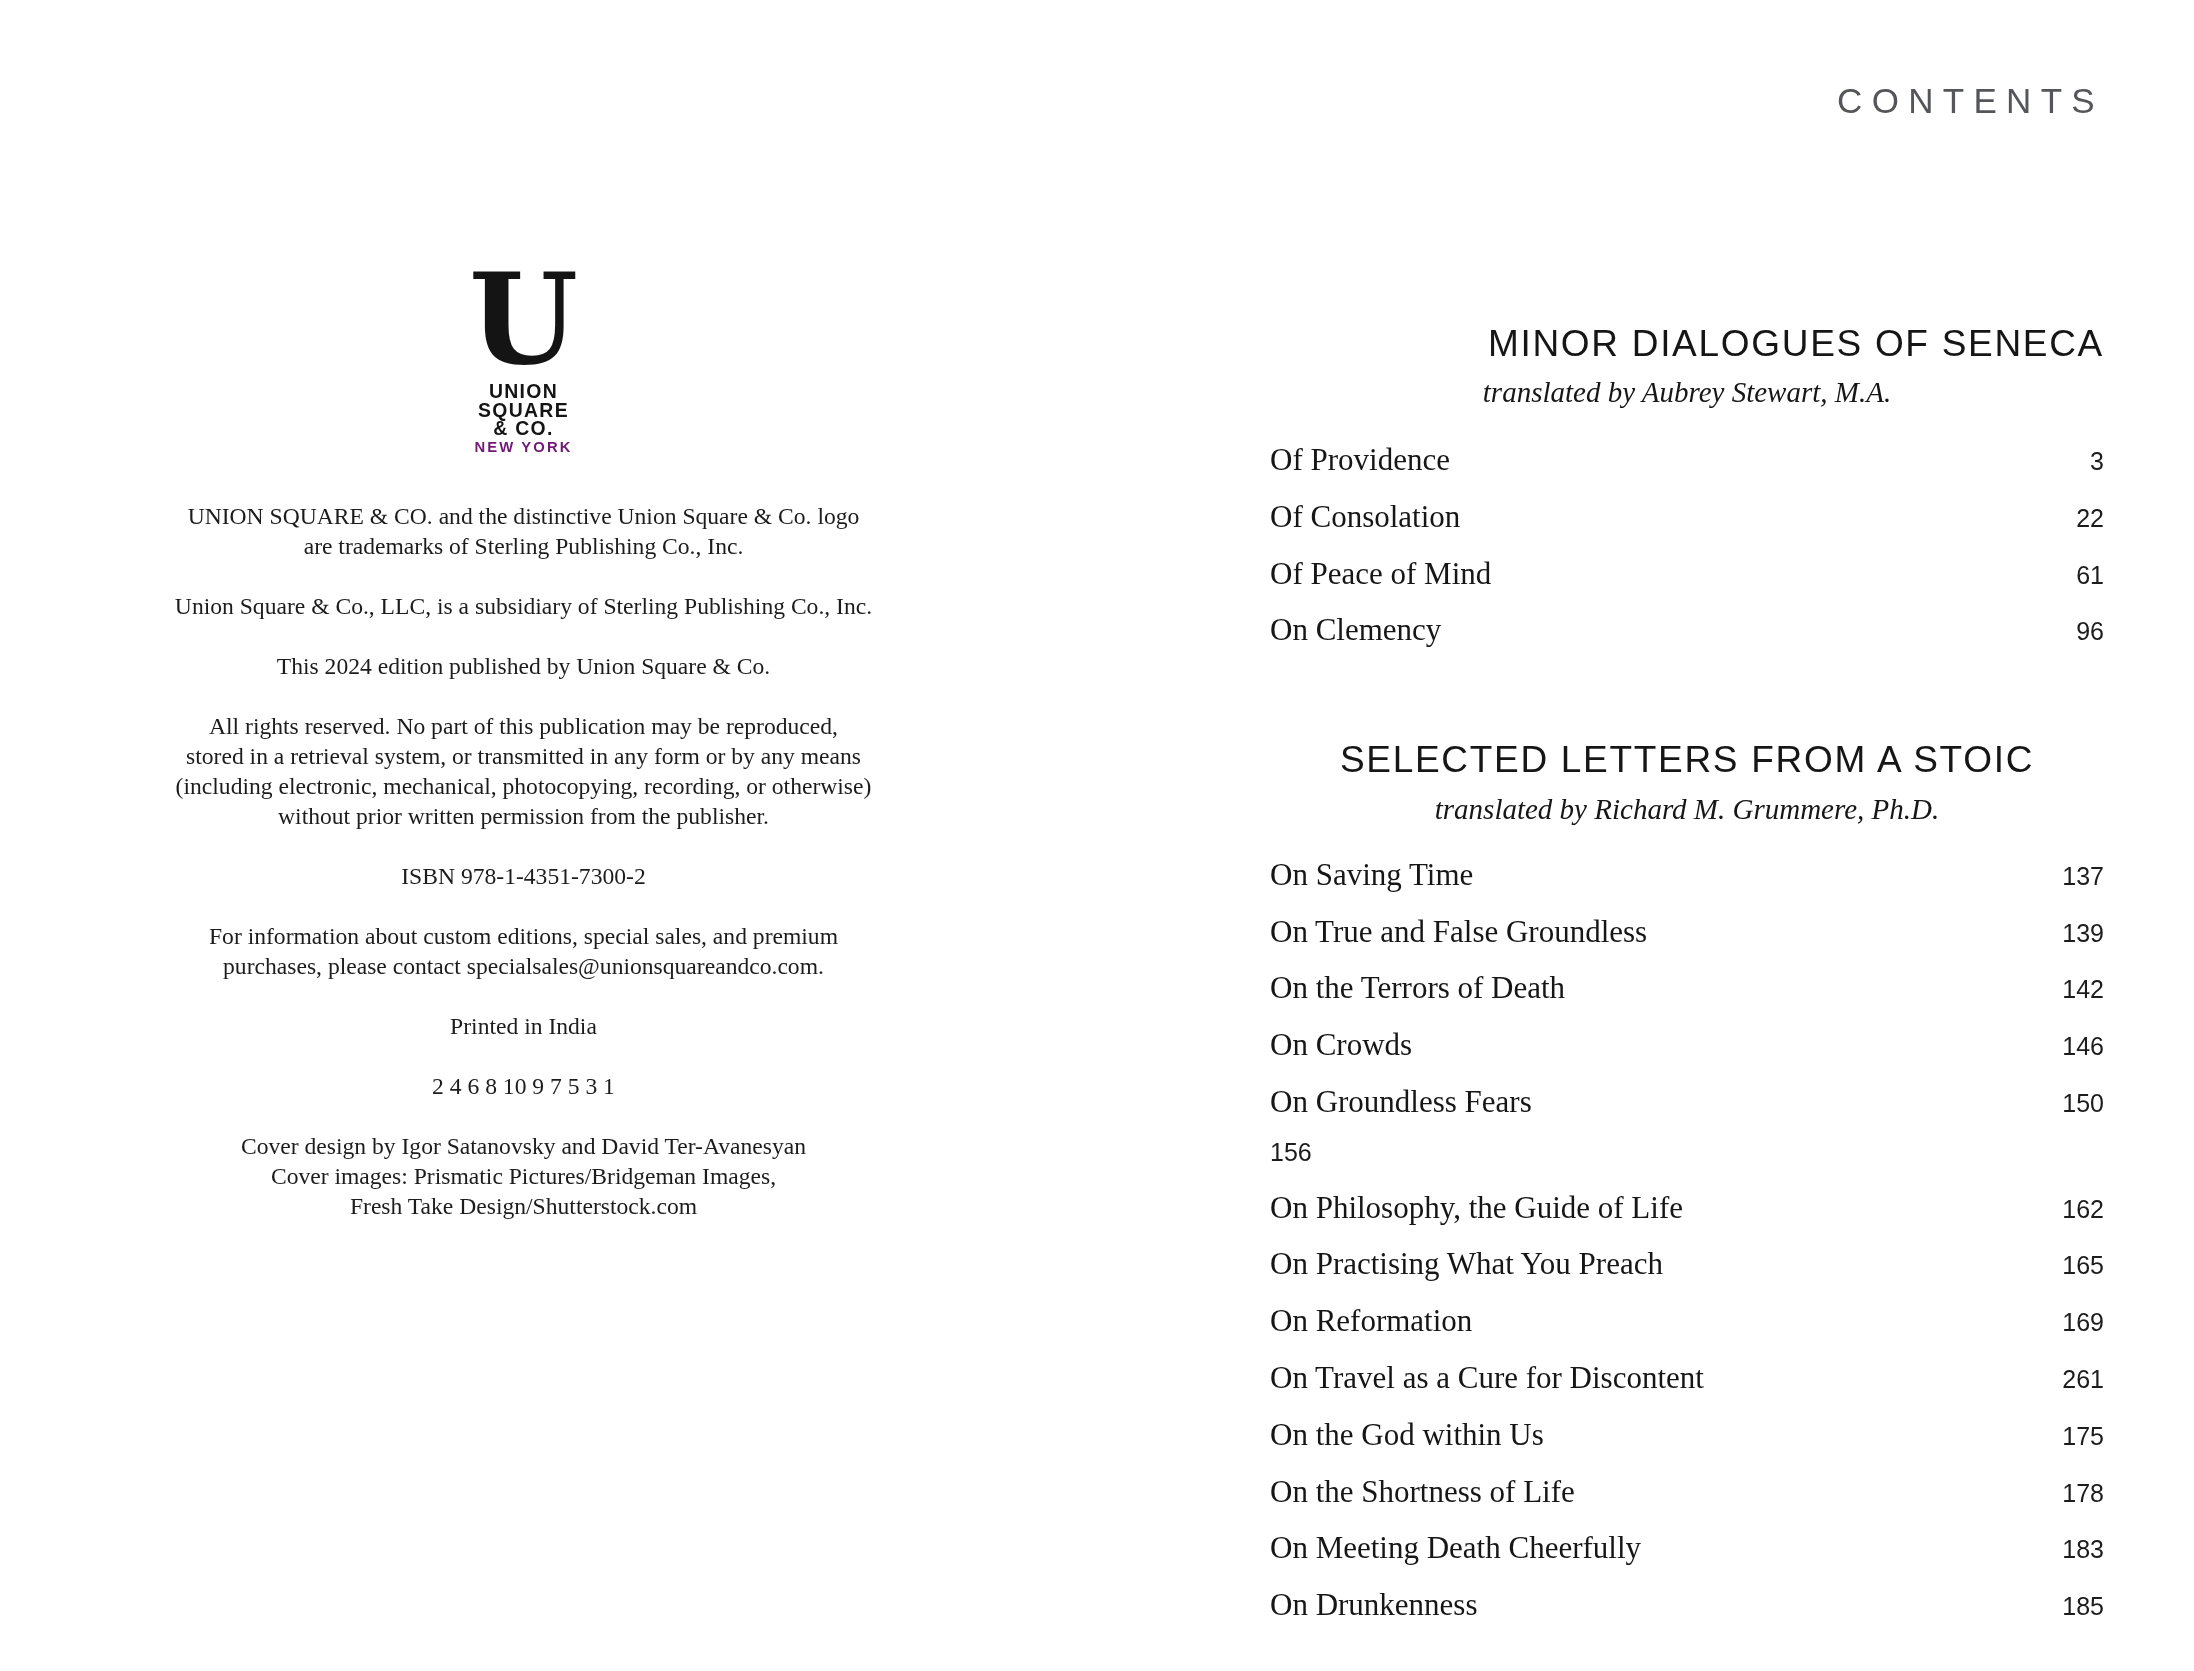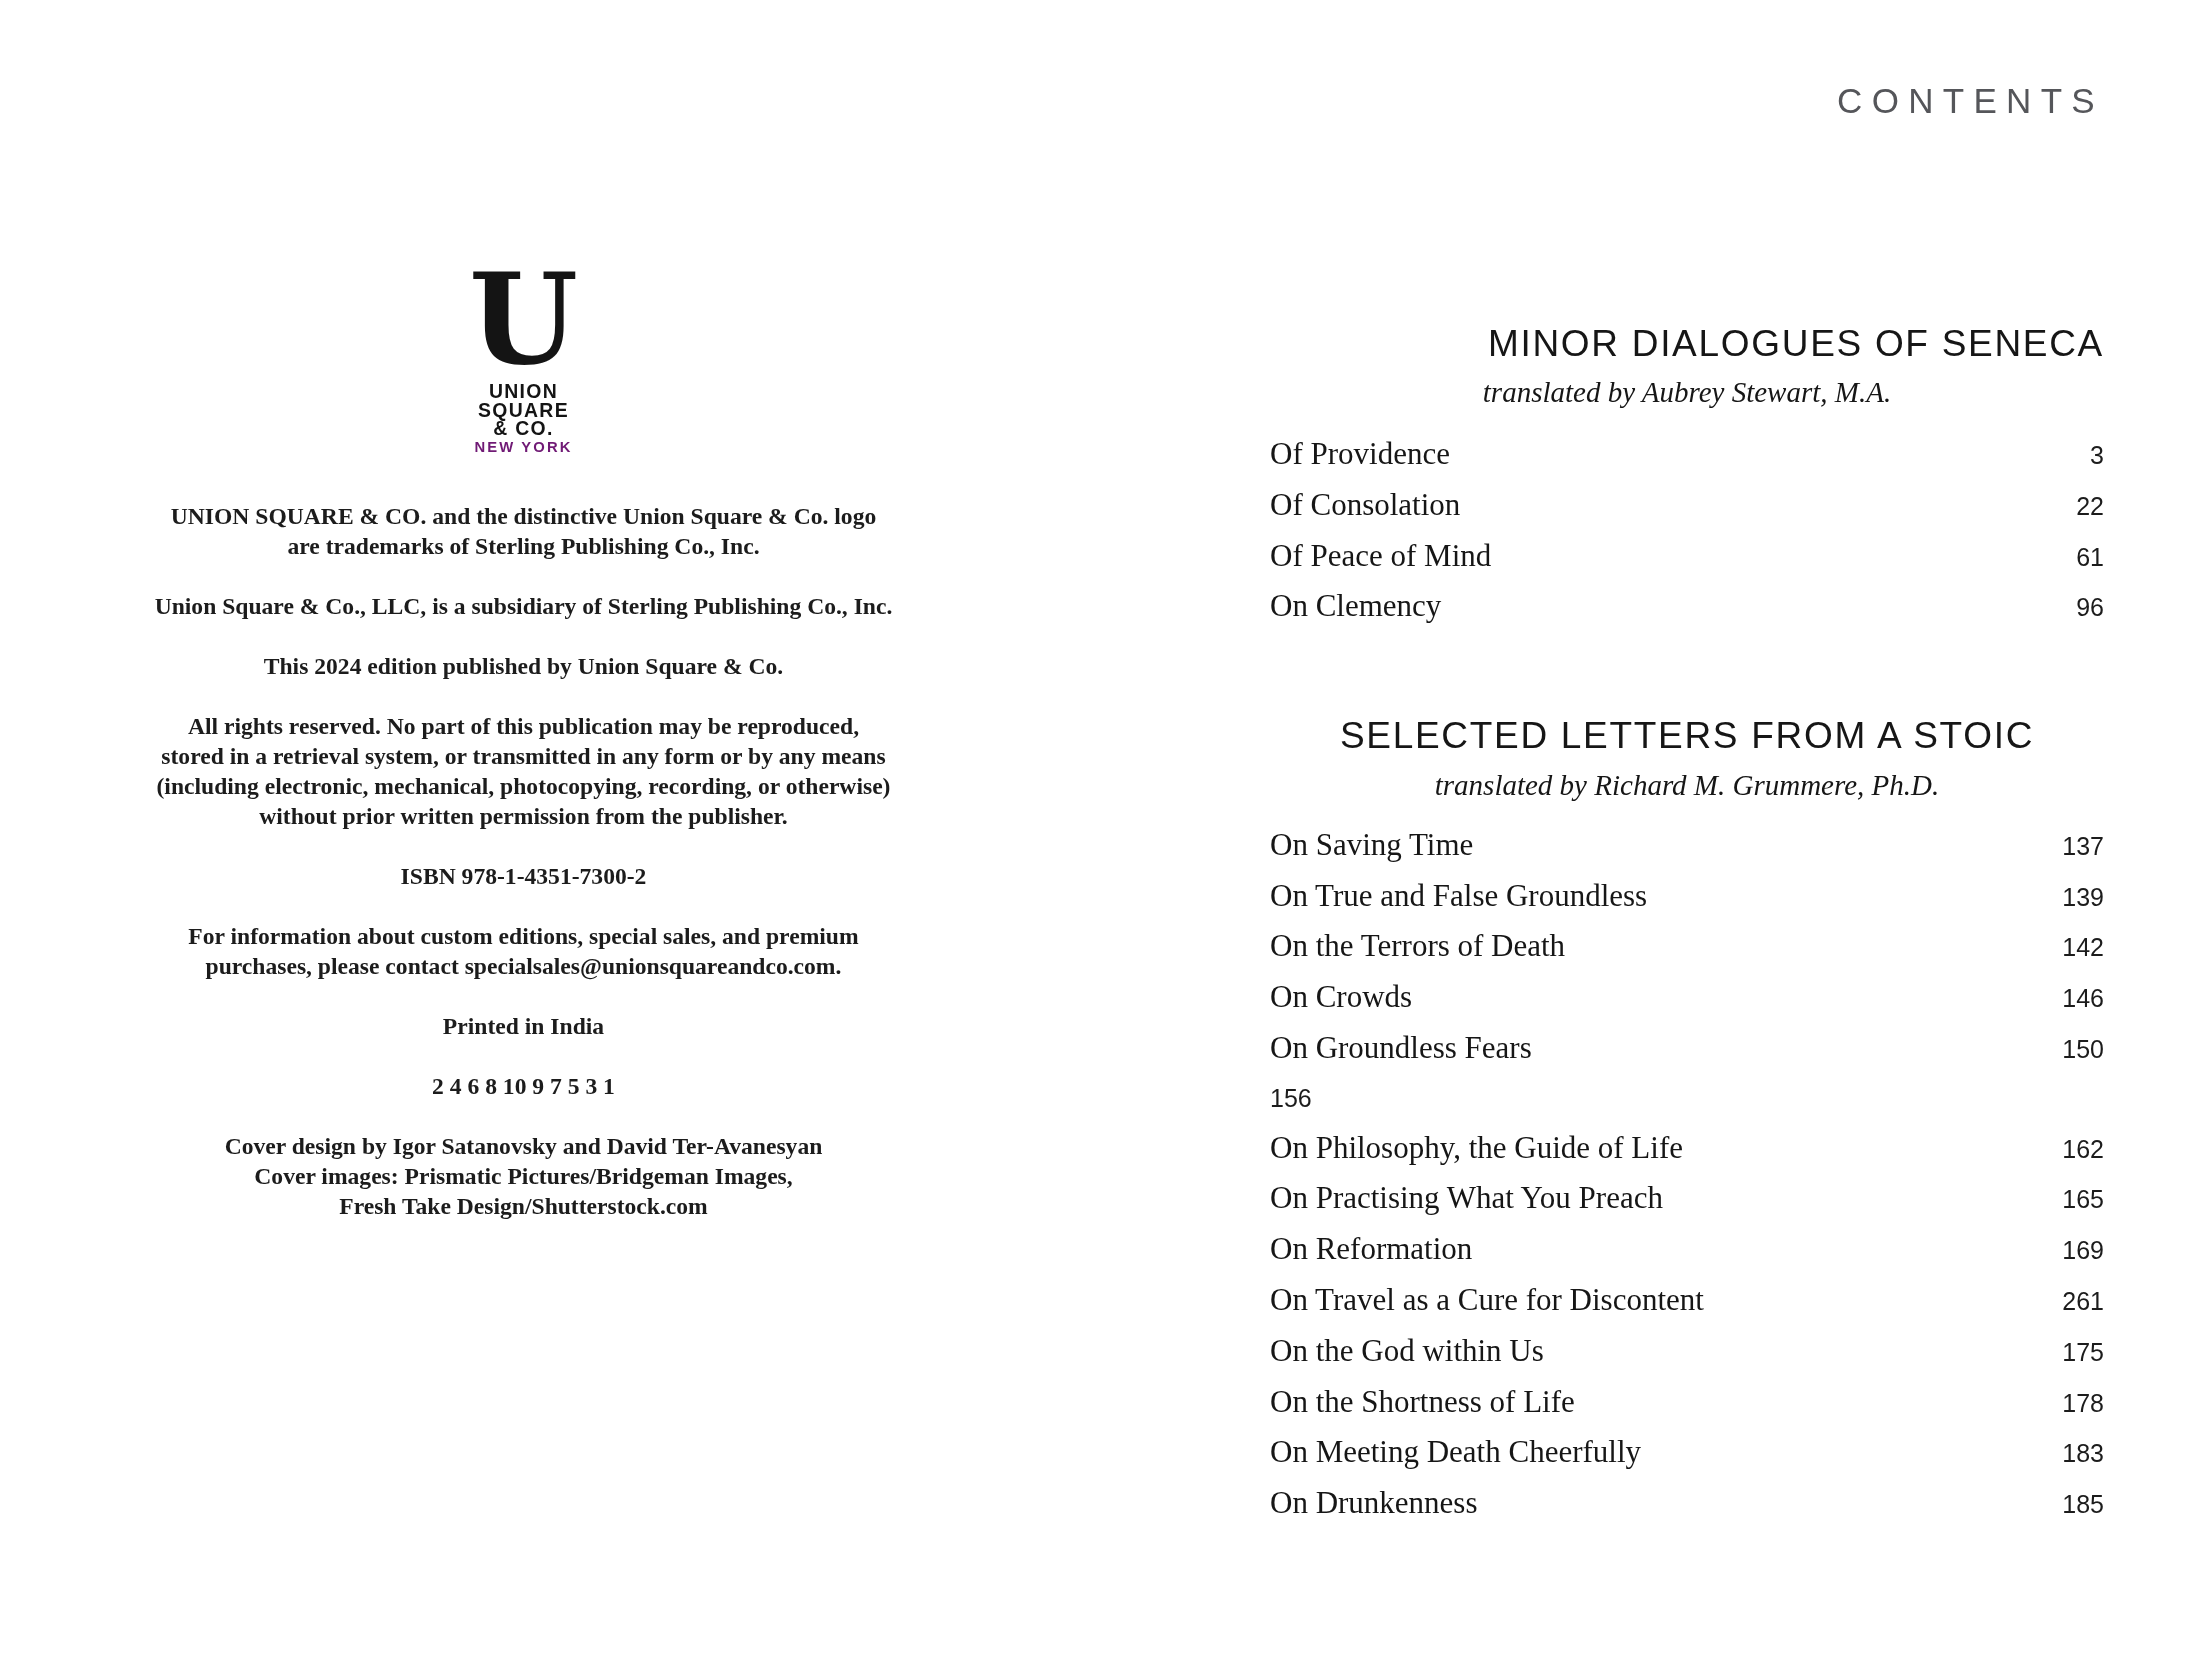--- a/index.html
+++ b/index.html
@@ -49,21 +49,20 @@
     font-size: 14.8px;
     line-height: 18.6px;
     letter-spacing: 2.1px;
     color: #701a75;
   }
   .copy {
     margin-top: 45px;
     font-family: "Liberation Serif", serif;
     font-size: 23.6px;
     line-height: 30px;
-    font-weight: bold;
   }
   .copy p { margin: 0 0 30px 0; }
 
   
   .right-col {
     position: absolute;
     left: 1270px;
     top: 0;
     width: 834px;
     color: #141414;
@@ -105,20 +104,21 @@
     display: flex;
     justify-content: space-between;
     align-items: baseline;
     line-height: 37px;
     margin-bottom: 11.8px;
   }
   .toc-title {
     font-family: "Liberation Serif", serif;
     font-size: 31px;
     color: #161616;
+    margin-top: 6px;
   }
   .toc-page {
     font-family: "Liberation Sans", sans-serif;
     font-size: 25px;
     color: #1c1c1c;
   }
 </style>
 </head>
 <body>
 

